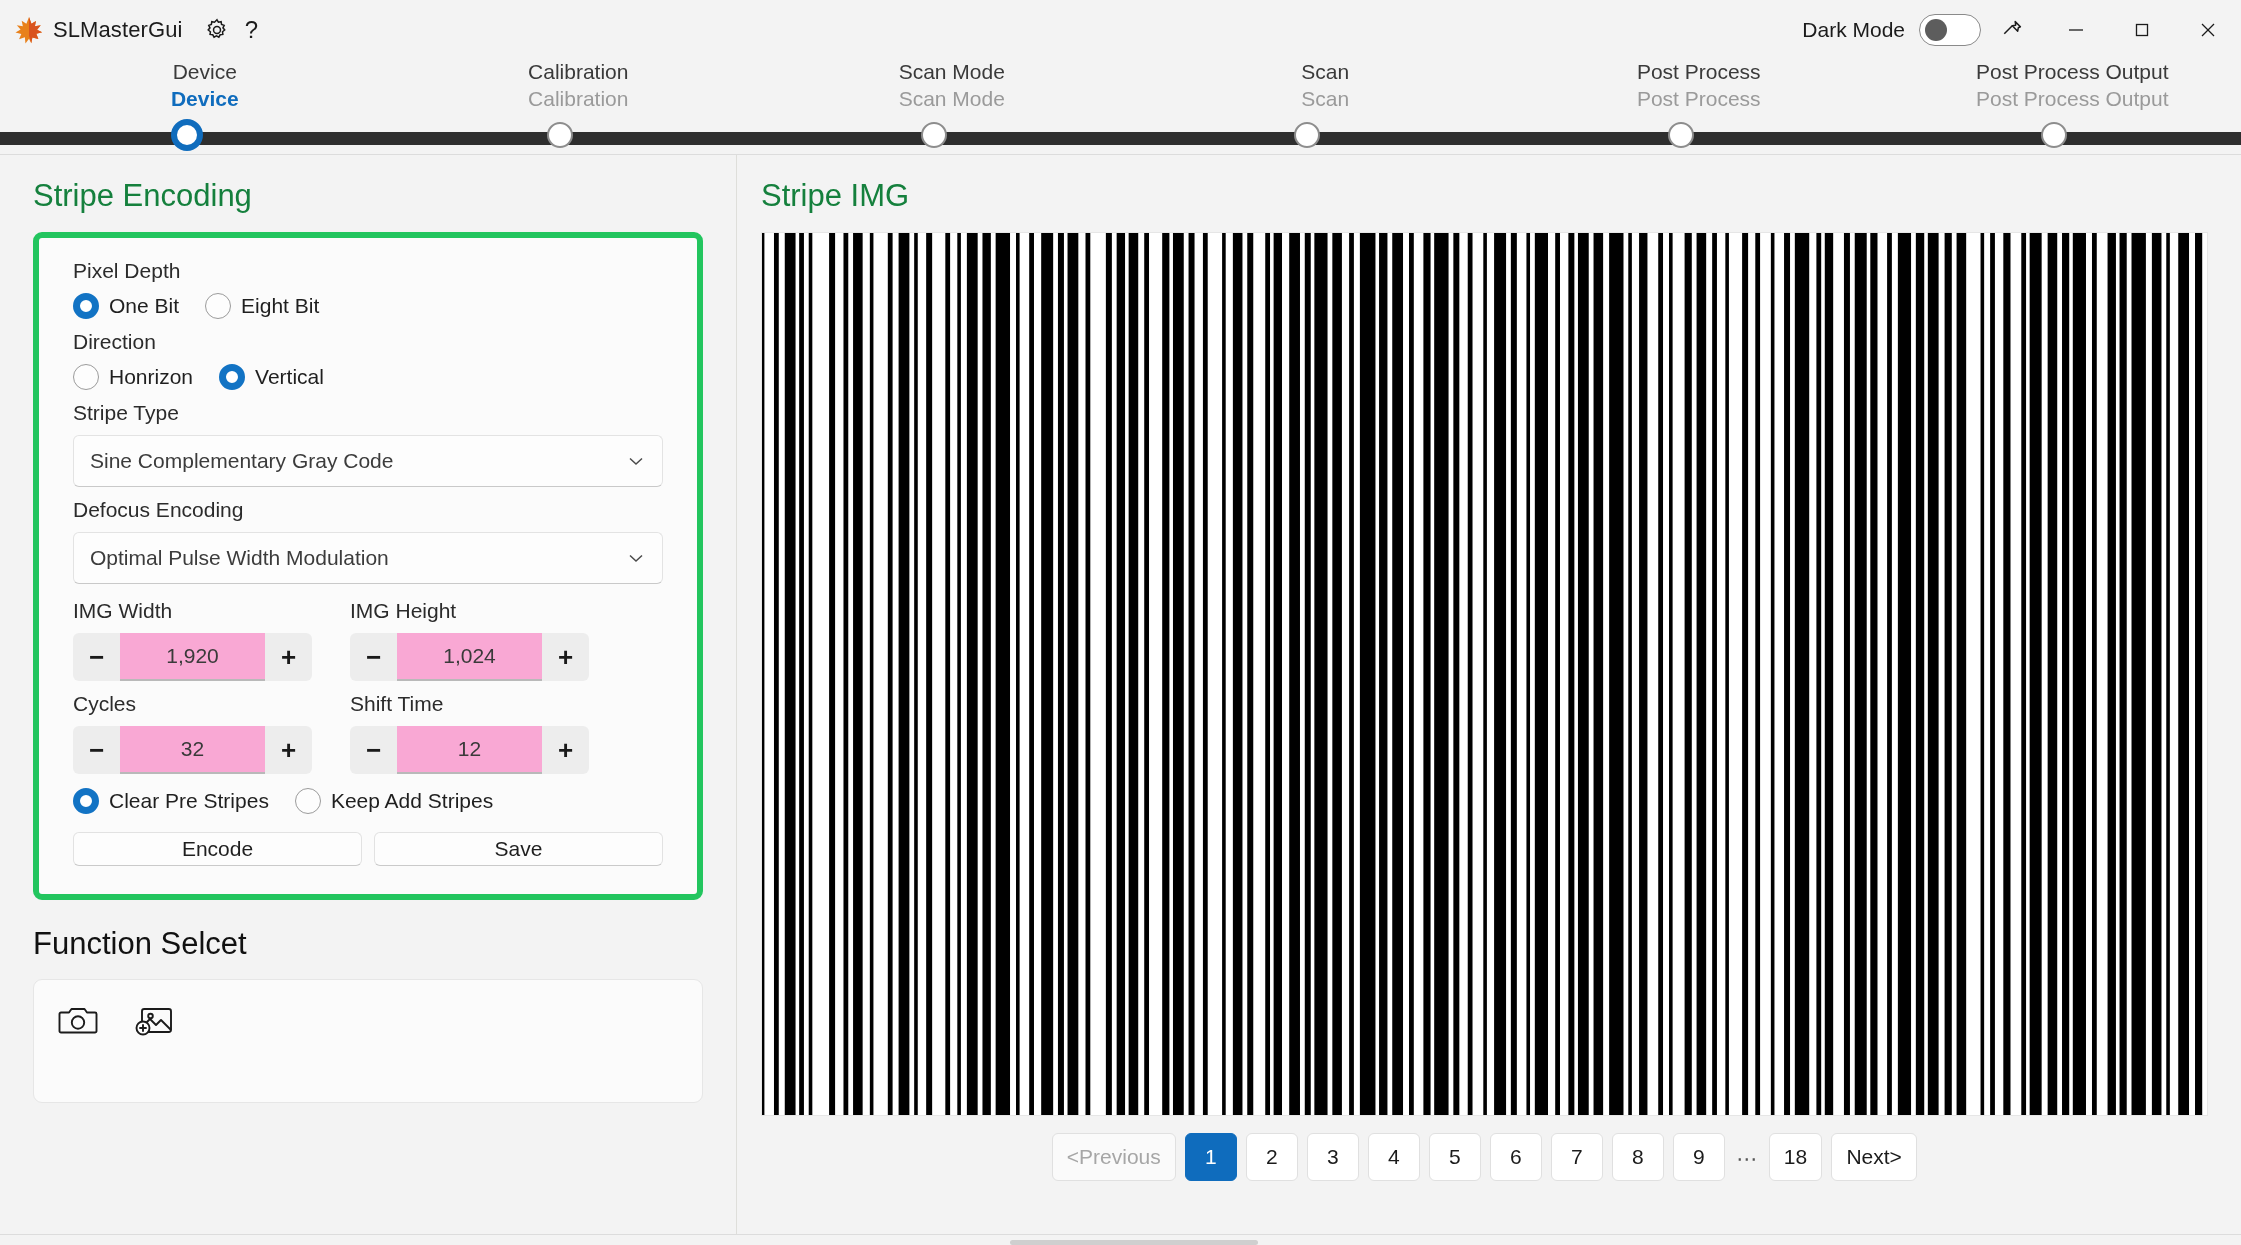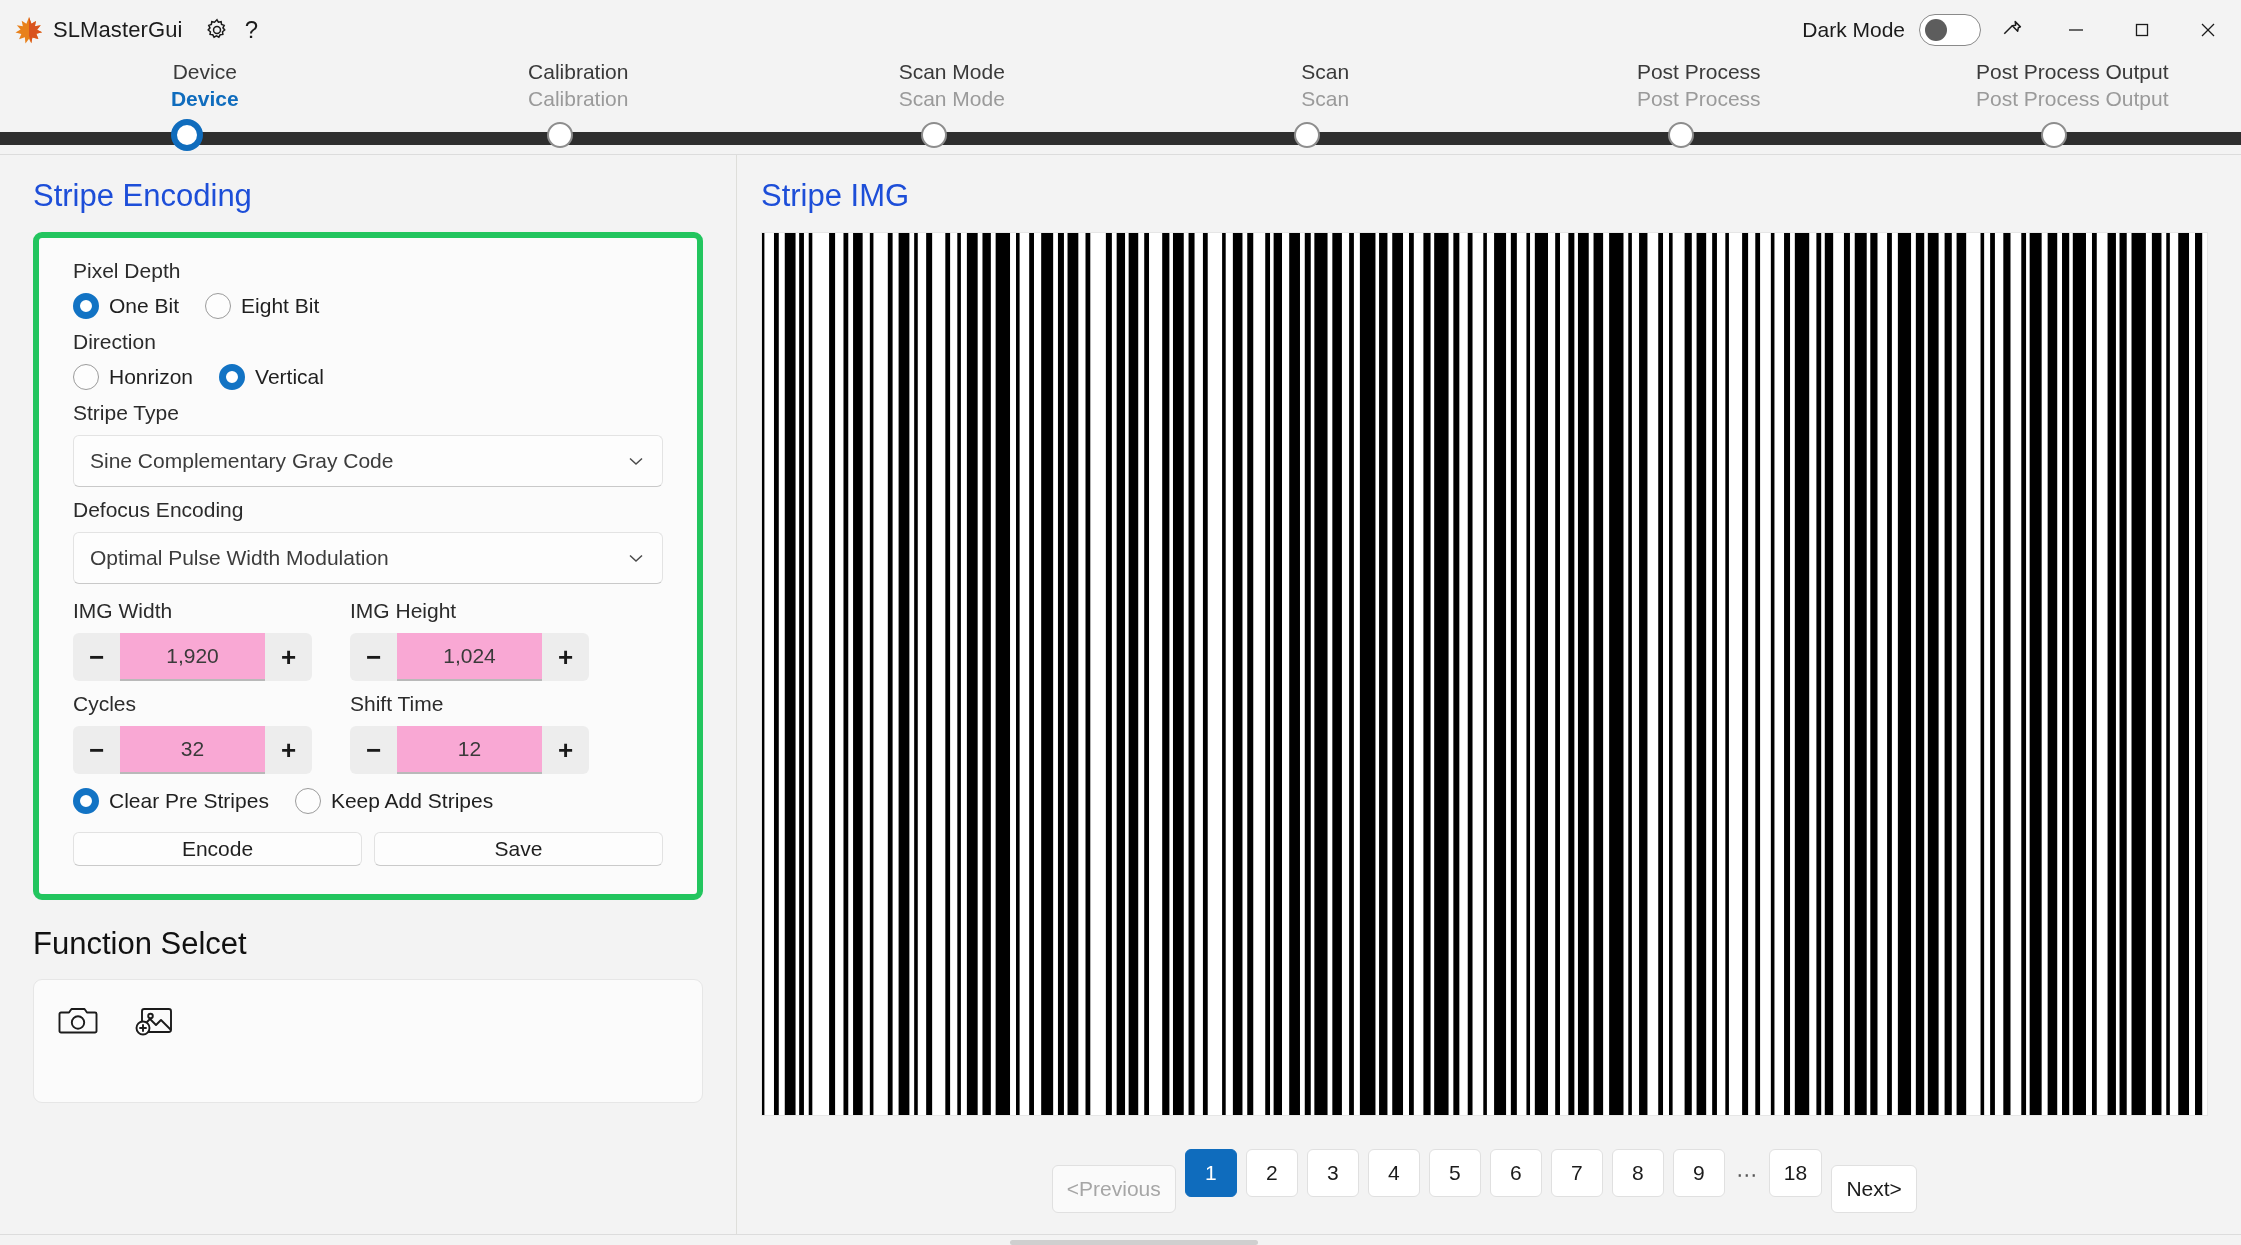--- a/index.html
+++ b/index.html
@@ -107,21 +107,21 @@
     width: 737px; flex: 0 0 737px;
     border-right: 1px solid #dededa;
     padding: 22px 33px 0 33px;
     overflow: hidden;
   }
   .right-pane {
     flex: 1 1 auto; padding: 22px 33px 0 24px;
     display: flex; flex-direction: column; min-width: 0;
   }
   .section-title {
-    font-size: 31px; color: #1d4ed8; margin-bottom: 17px; line-height: 38px;
+    font-size: 31px; color: #15803d; margin-bottom: 17px; line-height: 38px;
   }
 
   
   .card {
     background: #fbfbfb;
     border: 6px solid #22c55e;
     border-radius: 9px;
     padding: 18px 34px 28px 34px;
   }
   .field-label {
@@ -232,21 +232,21 @@
     font-size: 21px; color: #1b1b1b; cursor: pointer;
     display: flex; align-items: center; justify-content: center;
     font-family: "Liberation Sans", sans-serif;
   }
   .pg.active { background: #0f6cbd; border-color: #0f6cbd; color: #ffffff; }
   .pg.disabled { color: #a6a6a6; background: #fafafa; cursor: default; }
   .pg.ellipsis {
     border: none; background: none; min-width: 26px; padding: 0;
     color: #555; align-items: flex-end; padding-bottom: 10px; cursor: default;
   }
-  .pg.wide { min-width: 86px; margin-top: 32px; }
+  .pg.wide { min-width: 86px; }
 
   
   .statusbar {
     position: absolute; left: 0; right: 0; bottom: 0;
     height: 11px; background: #f3f3f3;
     border-top: 1px solid #dcdcdc;
   }
   .status-pill {
     position: absolute; left: 1010px; bottom: 0;
     width: 248px; height: 5px; background: #cfcfcf; border-radius: 3px;

